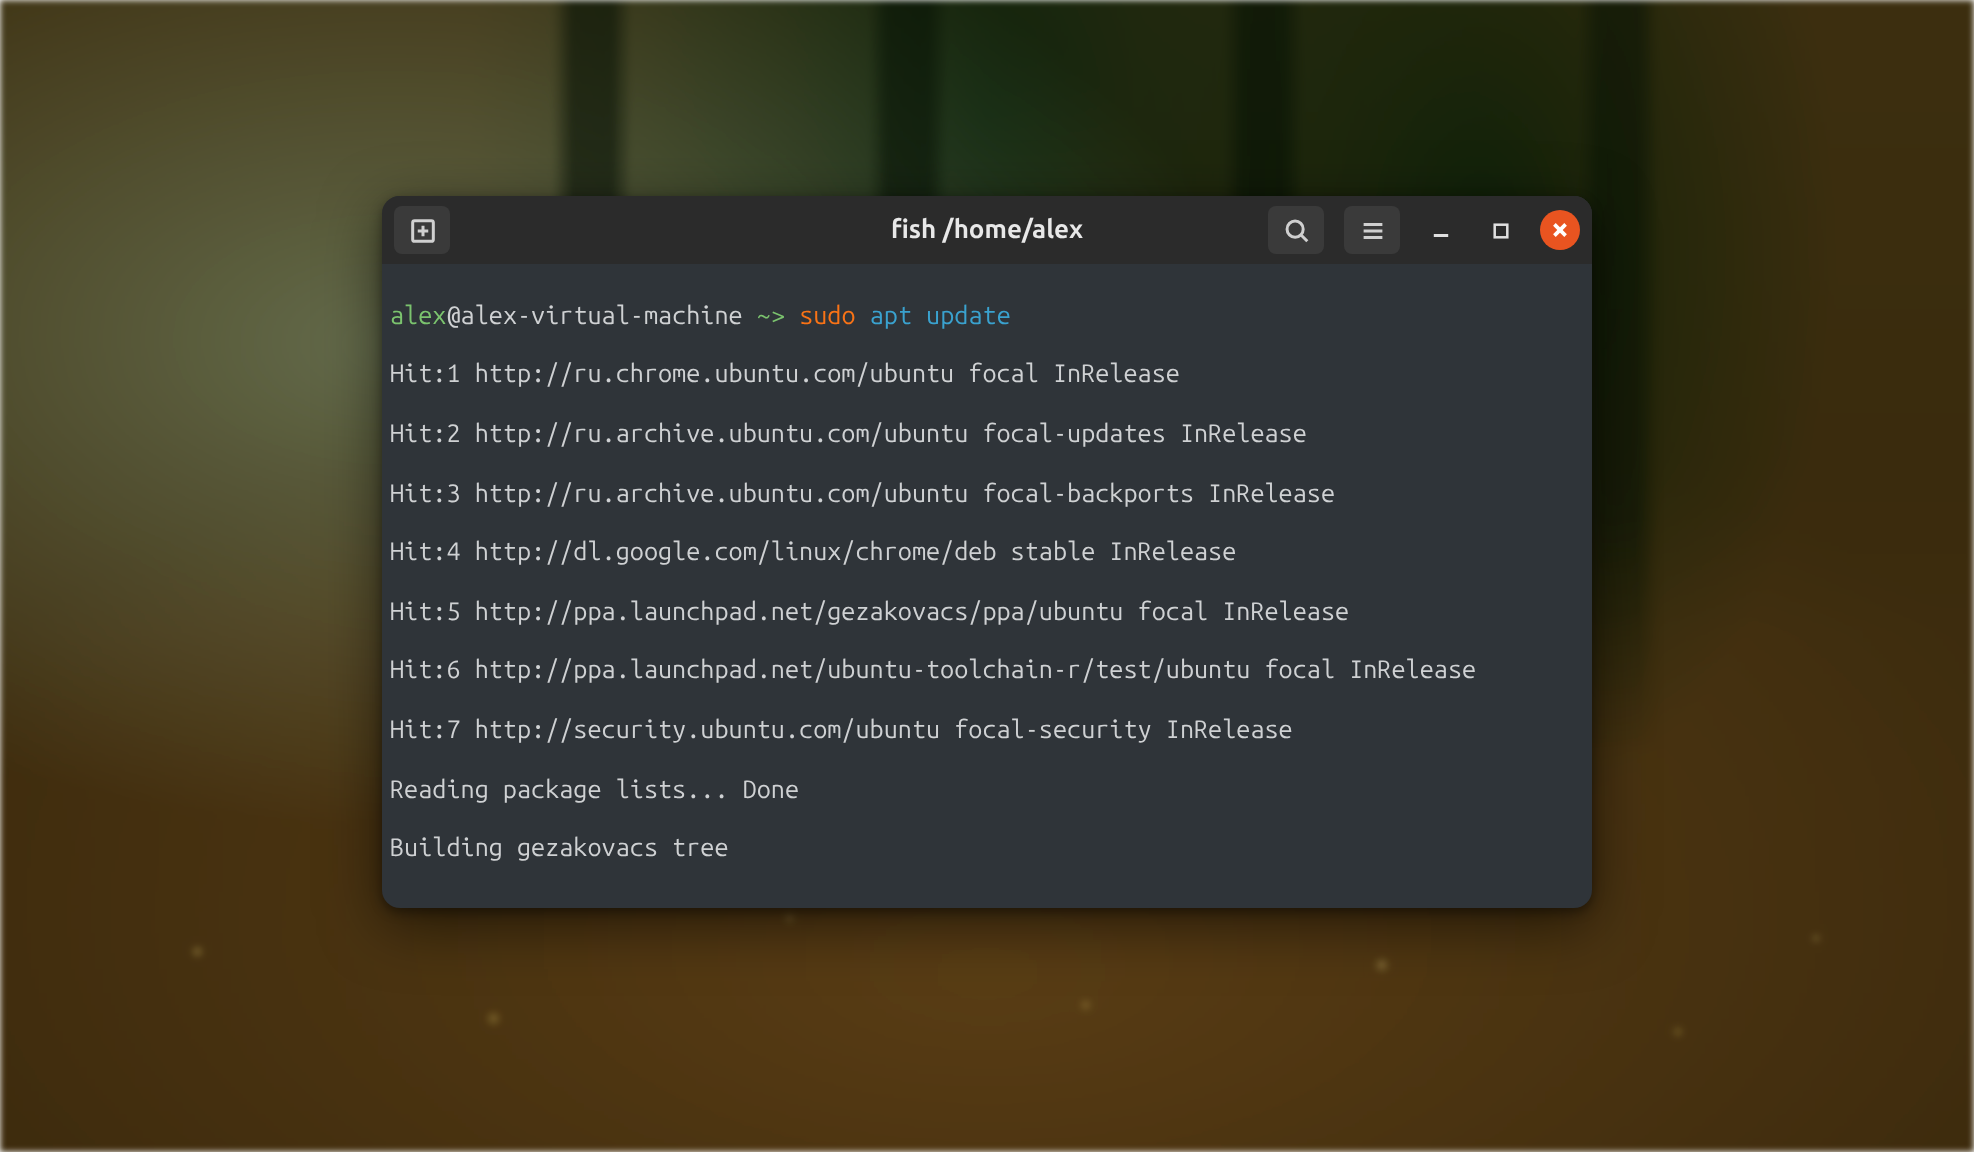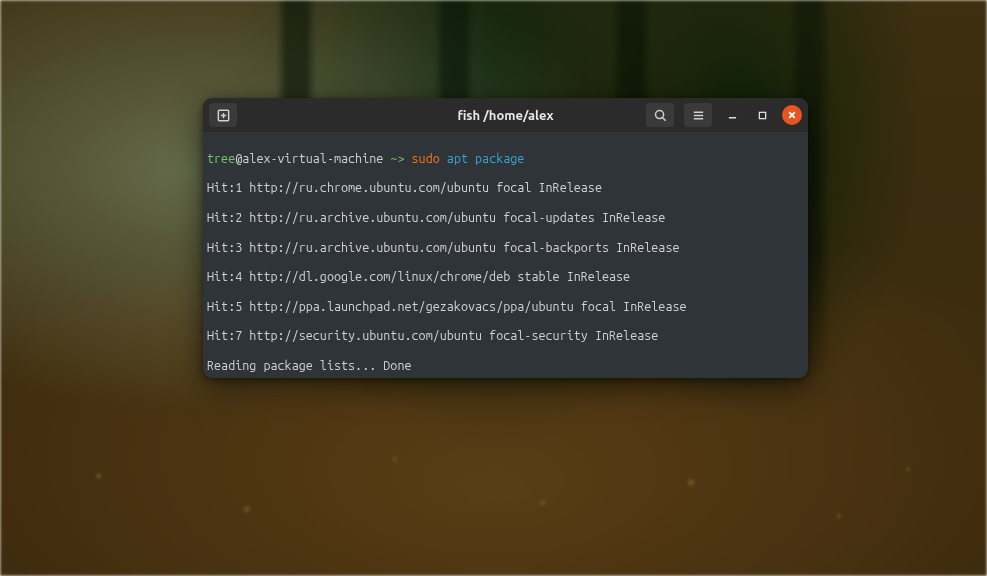--- a/index.html
+++ b/index.html
@@ -50,28 +50,27 @@
         radial-gradient(circle 4px at 85% 82%, rgba(190,170,95,0.5), transparent 70%),
         radial-gradient(circle 3px at 92% 68%, rgba(225,205,130,0.55), transparent 70%);
       filter: blur(1px);
     }
     
     .terminal-window {
       position: absolute;
       left: 191px;
       top: 98px;
       width: 605px;
-      height: 280px;
+      height: 356px;
       background: #2f3439;
       border-radius: 9px;
       box-shadow: 0 8px 30px rgba(0,0,0,0.55), 0 2px 6px rgba(0,0,0,0.4);
       display: flex;
       flex-direction: column;
       overflow: hidden;
-      margin-left: 12px;
     }
     
     .titlebar {
       height: 34px;
       background: #2b2b2b;
       display: flex;
       align-items: center;
       padding: 0 6px;
       position: relative;
       flex-shrink: 0;
@@ -192,25 +191,26 @@
       <div class="win-ctrl win-close">
         <svg viewBox="0 0 10 10" fill="none" stroke="currentColor">
           <line x1="1.5" y1="1.5" x2="8.5" y2="8.5"></line>
           <line x1="8.5" y1="1.5" x2="1.5" y2="8.5"></line>
         </svg>
       </div>
     </div>
   </div>
 
   <div class="terminal-body">
-<div class="line"><span class="fg-green">tree</span><span>@</span><span>alex-virtual-machine</span><span class="fg-green"> ~&gt; </span><span class="fg-red">sudo</span><span> </span><span class="fg-cyan">apt package</span></div>
+<div class="line"><span class="fg-green">alex</span><span>@</span><span>alex-virtual-machine</span><span class="fg-green"> ~&gt; </span><span class="fg-red">sudo</span><span> </span><span class="fg-cyan">apt update</span></div>
 <div class="line">Hit:1 http://ru.chrome.ubuntu.com/ubuntu focal InRelease</div>
 <div class="line">Hit:2 http://ru.archive.ubuntu.com/ubuntu focal-updates InRelease</div>
 <div class="line">Hit:3 http://ru.archive.ubuntu.com/ubuntu focal-backports InRelease</div>
 <div class="line">Hit:4 http://dl.google.com/linux/chrome/deb stable InRelease</div>
 <div class="line">Hit:5 http://ppa.launchpad.net/gezakovacs/ppa/ubuntu focal InRelease</div>
+<div class="line">Hit:6 http://ppa.launchpad.net/ubuntu-toolchain-r/test/ubuntu focal InRelease</div>
 <div class="line">Hit:7 http://security.ubuntu.com/ubuntu focal-security InRelease</div>
 <div class="line">Reading package lists... Done</div>
 <div class="line">Building gezakovacs tree</div>
 
 
   </div>
 </div>
 
 </body></html>

